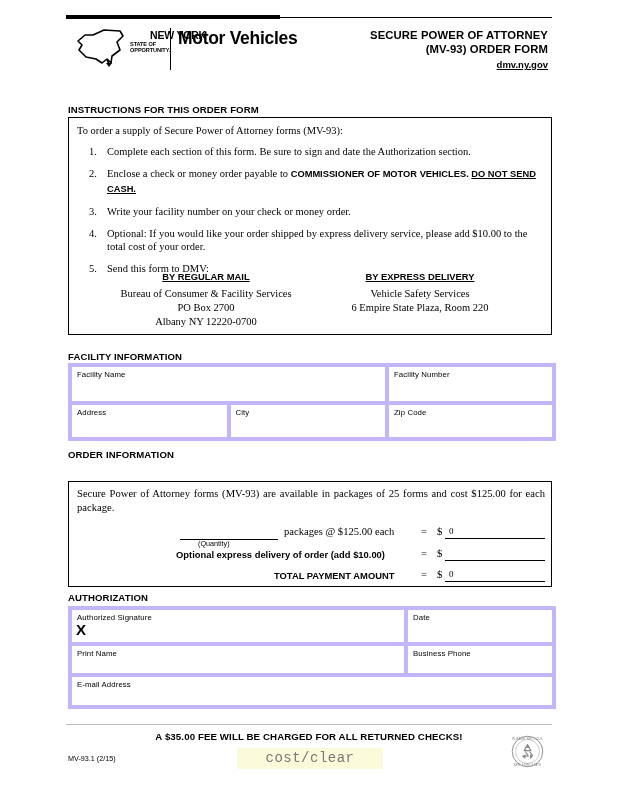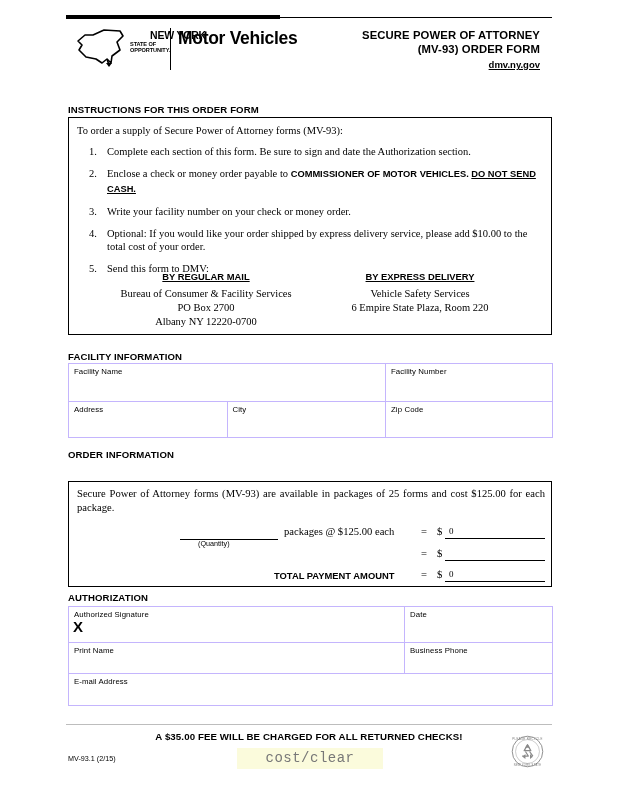--- a/index.html
+++ b/index.html
@@ -22,21 +22,21 @@
 
   .header { position: absolute; left: 66px; top: 26px; width: 486px; height: 56px; }
   .logo-wrap { position: absolute; left: 10px; top: 0; display: flex; align-items: flex-start; }
   .ny-shape { width: 52px; height: 42px; }
   .ny-text { margin-left: 2px; padding-top: 4px; }
   .ny-text .l1 { font-size: 10.5px; font-weight: bold; letter-spacing: -0.2px; line-height: 11px; margin-left: 20px; }
   .ny-text .l2 { font-size: 5.6px; font-weight: bold; line-height: 6.2px; letter-spacing: -0.1px; }
   .divider-bar { position: absolute; left: 104px; top: 2px; width: 1px; height: 42px; background: #000; }
   .dept { position: absolute; left: 112px; top: 2px; font-size: 17.5px; font-weight: bold; line-height: 20px; letter-spacing: -0.3px; }
 
-  .title-block { position: absolute; right: 12px; top: 2px; text-align: right; }
+  .title-block { position: absolute; right: 4px; top: 2px; text-align: right; }
   .title-block .t1,
   .title-block .t2 { font-size: 11.3px; font-weight: bold; line-height: 14px; letter-spacing: 0.1px; }
   .title-block .t3 { font-size: 9.5px; font-weight: bold; text-decoration: underline; margin-top: 3px; }
 
   
   .sec-head { position: absolute; font-size: 9.6px; font-weight: bold; letter-spacing: 0.1px; }
 
   
   .instr-box {
     position: absolute; left: 68px; top: 117px; width: 484px; height: 218px;
@@ -51,21 +51,21 @@
   .li b.u { text-decoration: underline; }
 
   .addr-row { position: absolute; left: 0; top: 152px; width: 484px; display: flex; }
   .addr-col { flex: 1; text-align: center; font-size: 10.5px; line-height: 14px; }
   .addr-col.left { padding-left: 30px; }
   .addr-col.right { padding-right: 26px; }
   .addr-col .h { font-family: "Liberation Sans", sans-serif; font-size: 9.4px; font-weight: bold; text-decoration: underline; margin-bottom: 3px; }
 
   
   table.frm { position: absolute; border-collapse: collapse; table-layout: fixed; }
-  table.frm td { border: 1px solid #c4b5fd; vertical-align: top; position: relative; }
+  table.frm td { border: 4px solid #c4b5fd; vertical-align: top; position: relative; }
   table.frm .lbl { font-size: 7.8px; padding: 2px 0 0 4px; display: block; letter-spacing: 0.1px; }
 
   
   .order-box {
     position: absolute; left: 68px; top: 481px; width: 484px; height: 106px;
     border: 1px solid #000;
   }
   .order-intro {
     position: absolute; left: 8px; top: 5px; width: 468px;
     font-family: "Liberation Serif", serif; font-size: 10.6px; line-height: 14px;
@@ -214,20 +214,21 @@
 
     <div class="qty-line"></div>
     <span class="qty-cap">(Quantity)</span>
     <span class="ord-label-serif" style="left:215px; top:44px;">packages @ $125.00 each</span>
     <span class="eq" style="left:352px; top:44px;">=</span>
     <span class="eq" style="left:368px; top:44px;">$</span>
     <div class="amt-line" style="left:376px; top:44px; width:100px;">
       <span class="amt-val" style="left:4px; top:0;">0</span>
     </div>
 
+    <span class="ord-label-bold" style="left:107px; top:67px;">Optional express delivery of order (add $10.00)</span>
     <span class="eq" style="left:352px; top:66px;">=</span>
     <span class="eq" style="left:368px; top:66px;">$</span>
     <div class="amt-line" style="left:376px; top:66px; width:100px;">
       <span class="amt-val" style="left:4px; top:0;"></span>
     </div>
 
     <span class="ord-label-bold" style="left:205px; top:88px;">TOTAL PAYMENT AMOUNT</span>
     <span class="eq" style="left:352px; top:87px;">=</span>
     <span class="eq" style="left:368px; top:87px;">$</span>
     <div class="amt-line" style="left:376px; top:87px; width:100px;">

